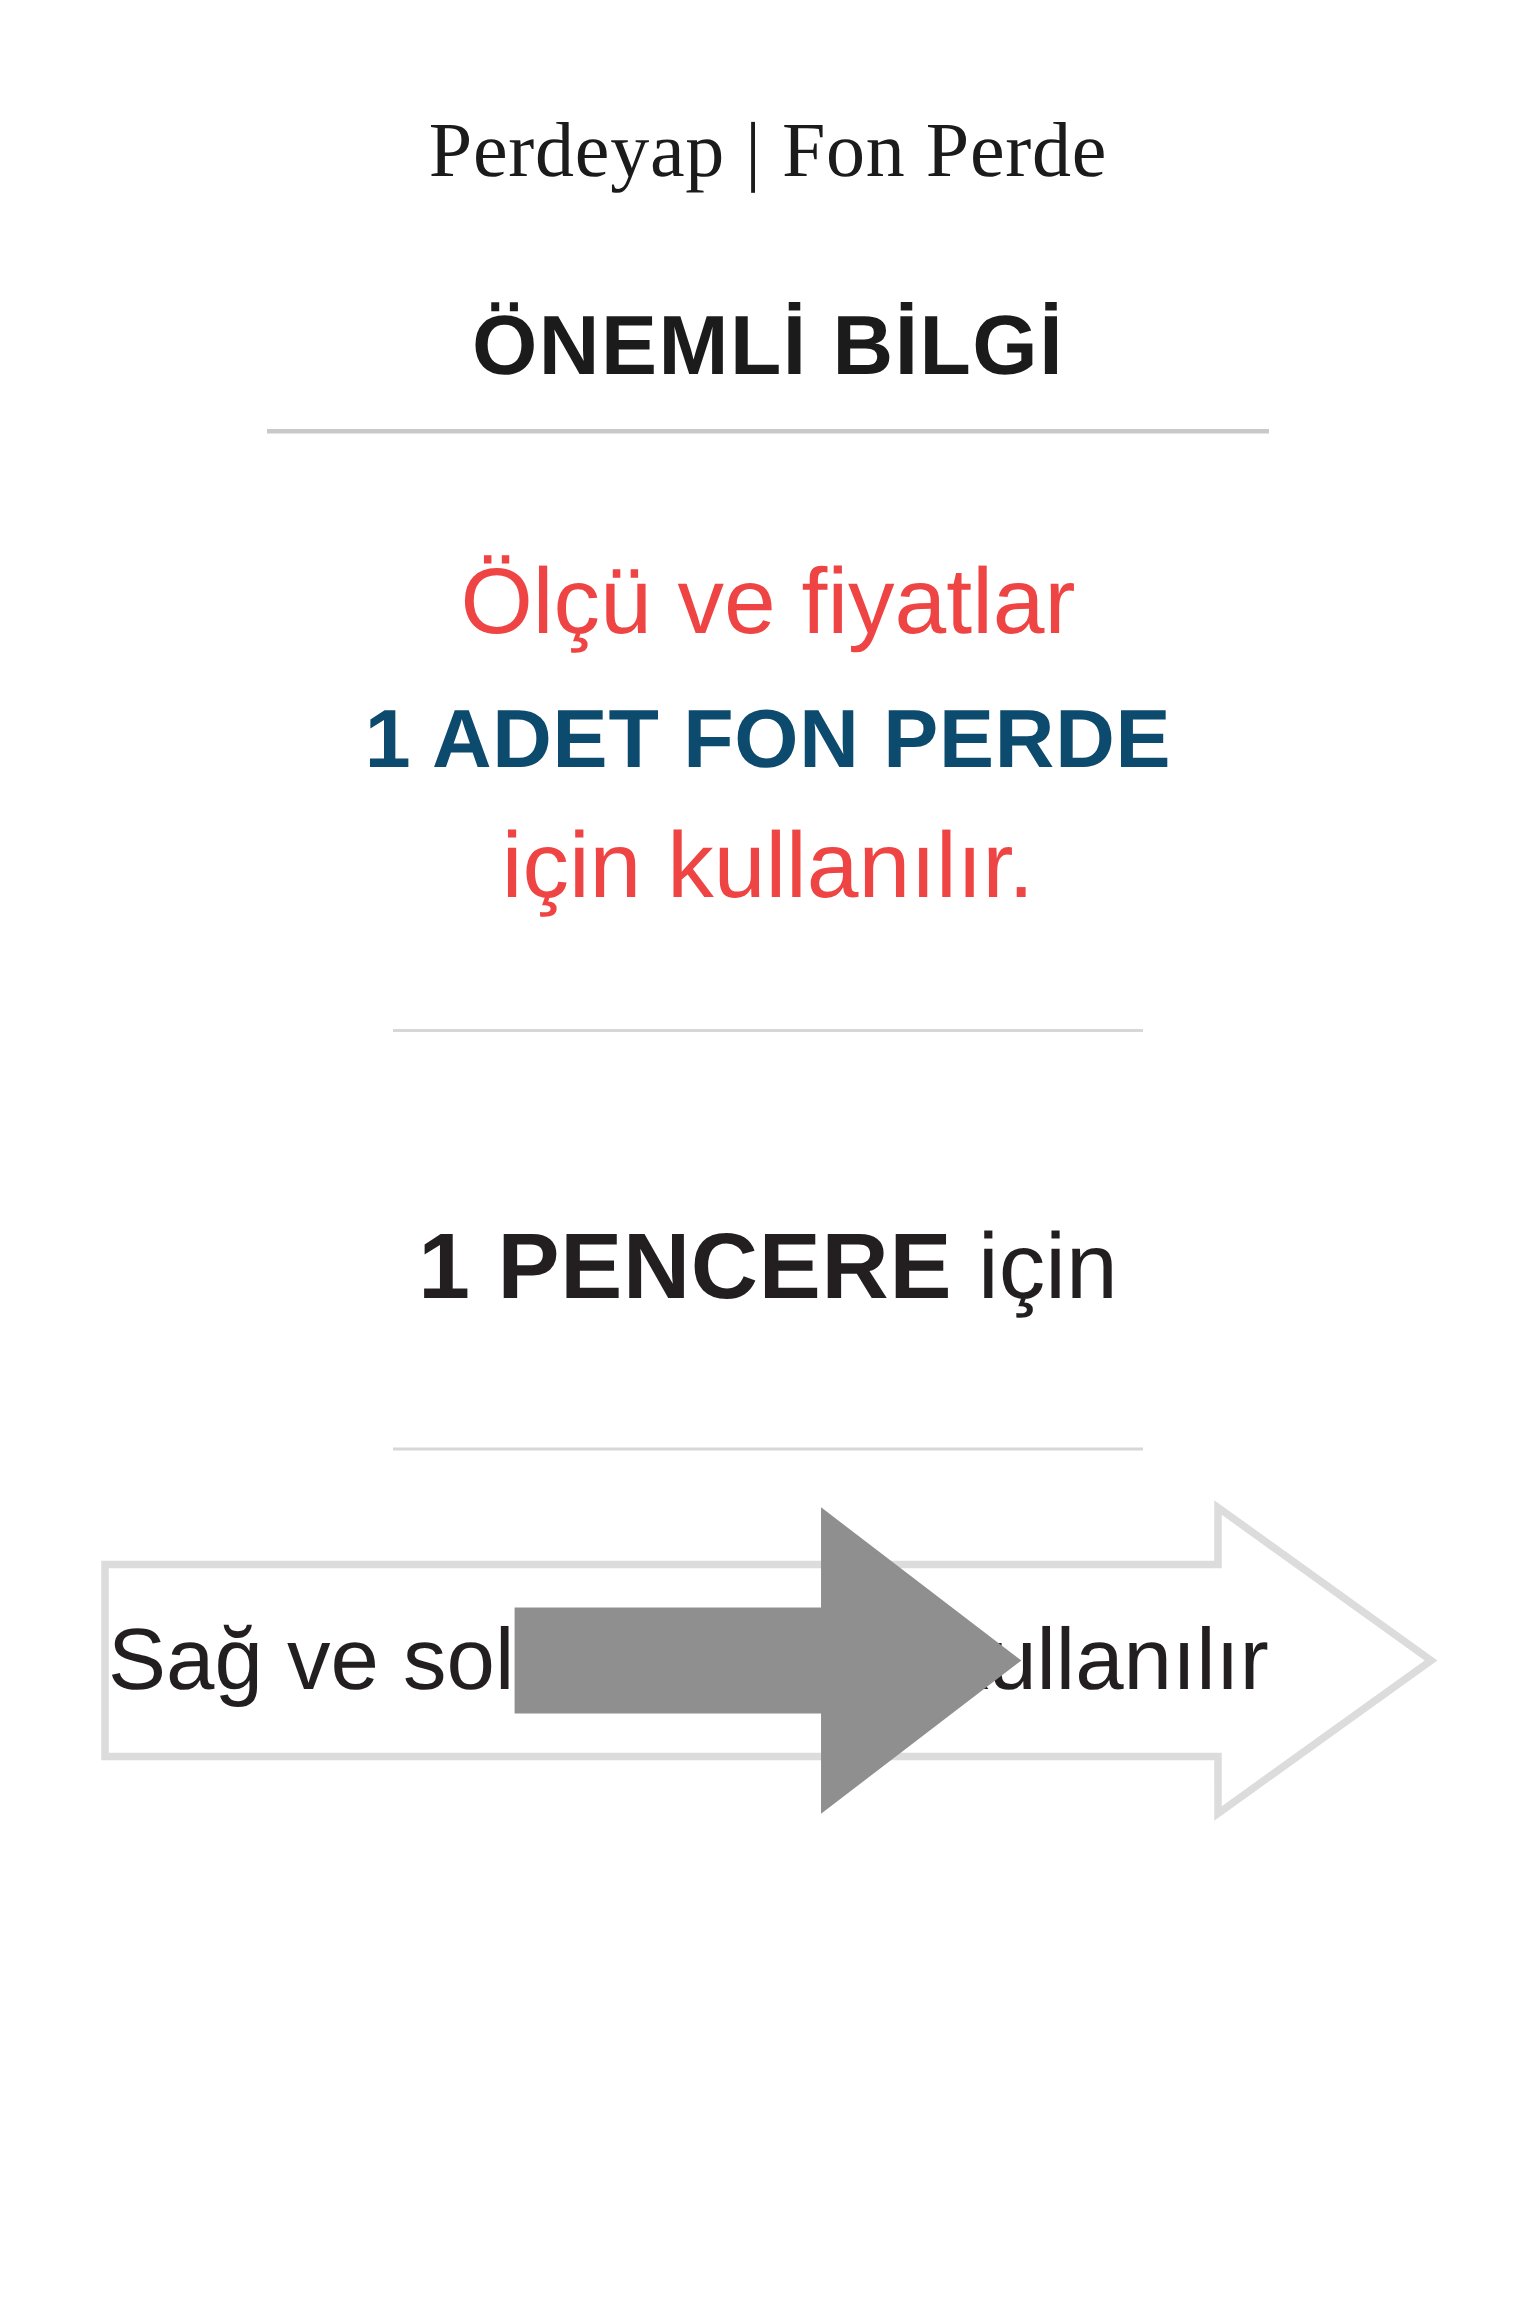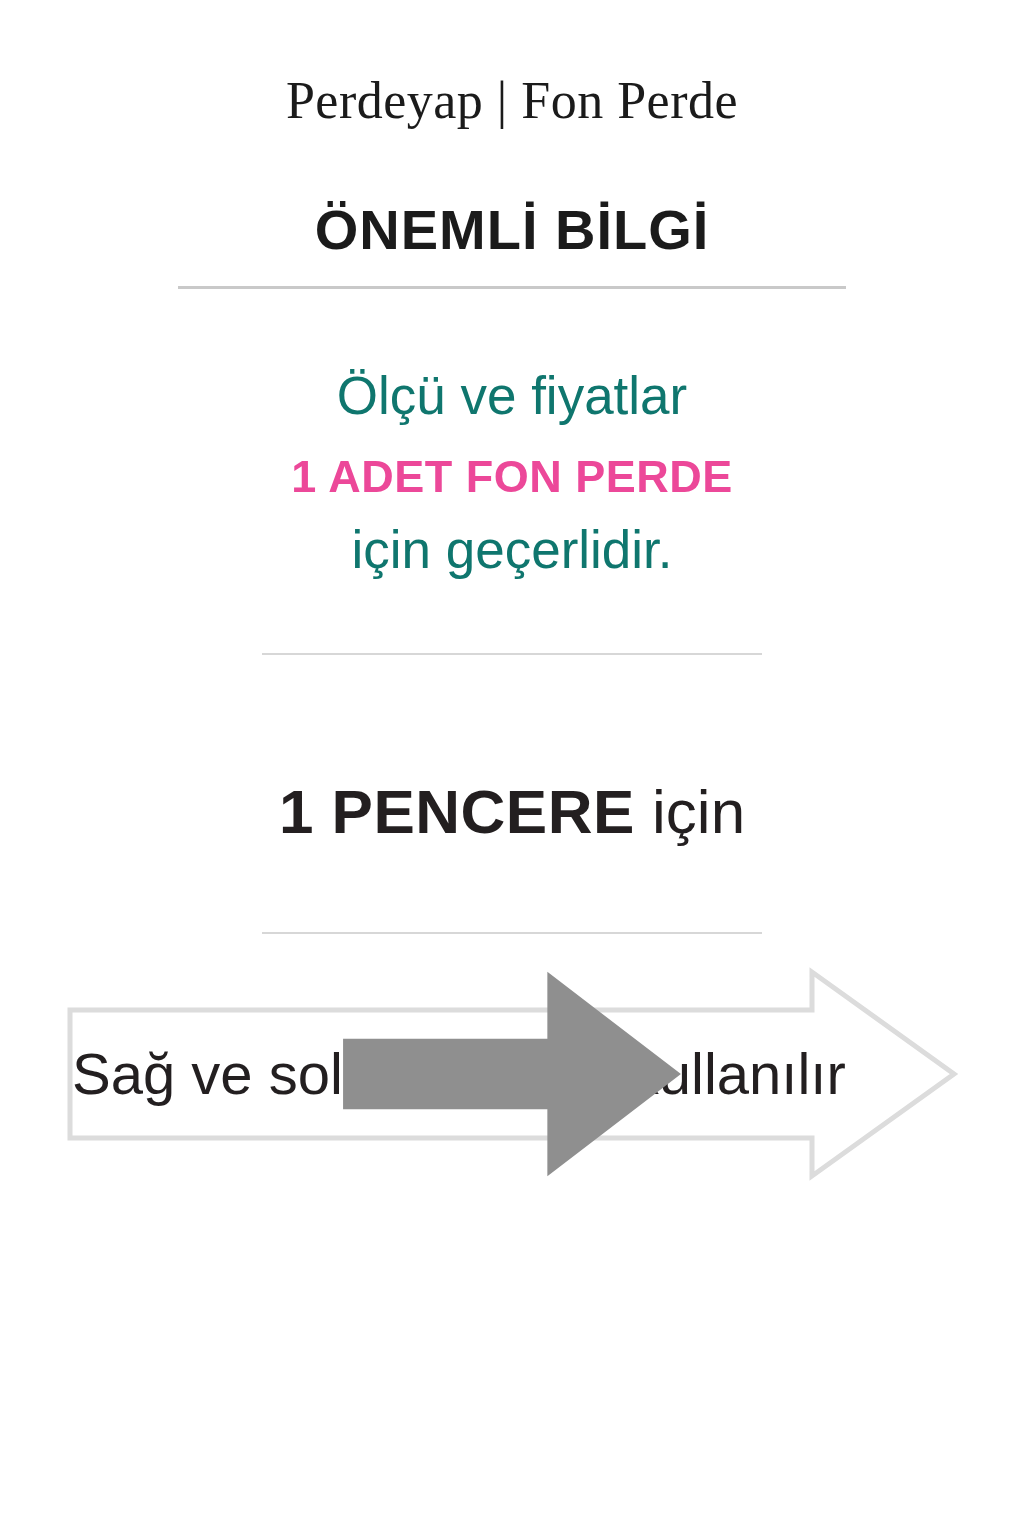--- a/index.html
+++ b/index.html
@@ -56,31 +56,31 @@
     margin-top: 26px;
   }
 
   
   .block {
     text-align: center;
     width: 100%;
   }
 
   .line-light {
-    font-size: 53px;
+    font-size: 62px;
     font-weight: 400;
     line-height: 1.18;
-    color: #0f766e;
+    color: #ef4444;
   }
 
   .line-bold {
-    font-size: 45px;
+    font-size: 55px;
     font-weight: bold;
     line-height: 1.18;
-    color: #ec4899;
+    color: #0c4a6e;
     letter-spacing: 0.5px;
   }
 
   .block-1 { margin-top: 76px; }
   .block-1 .line-light.first { margin-bottom: 22px; }
   .block-1 .line-bold { margin-bottom: 16px; }
 
   .divider {
     width: 500px;
     height: 2px;
@@ -152,21 +152,21 @@
 <div class="poster">
 
   <div class="brand">Perdeyap | Fon Perde</div>
 
   <div class="title">ÖNEMLİ BİLGİ</div>
   <div class="title-rule"></div>
 
   <div class="block block-1">
     <div class="line-light first">Ölçü ve fiyatlar</div>
     <div class="line-bold">1 ADET FON PERDE</div>
-    <div class="line-light">için geçerlidir.</div>
+    <div class="line-light">için kullanılır.</div>
   </div>
 
   <div class="divider"></div>
 
   <div class="block block-2">
     <div class="row-mixed">
       <span class="b">1 PENCERE</span>
       <span class="l">için</span>
     </div>
   </div>

